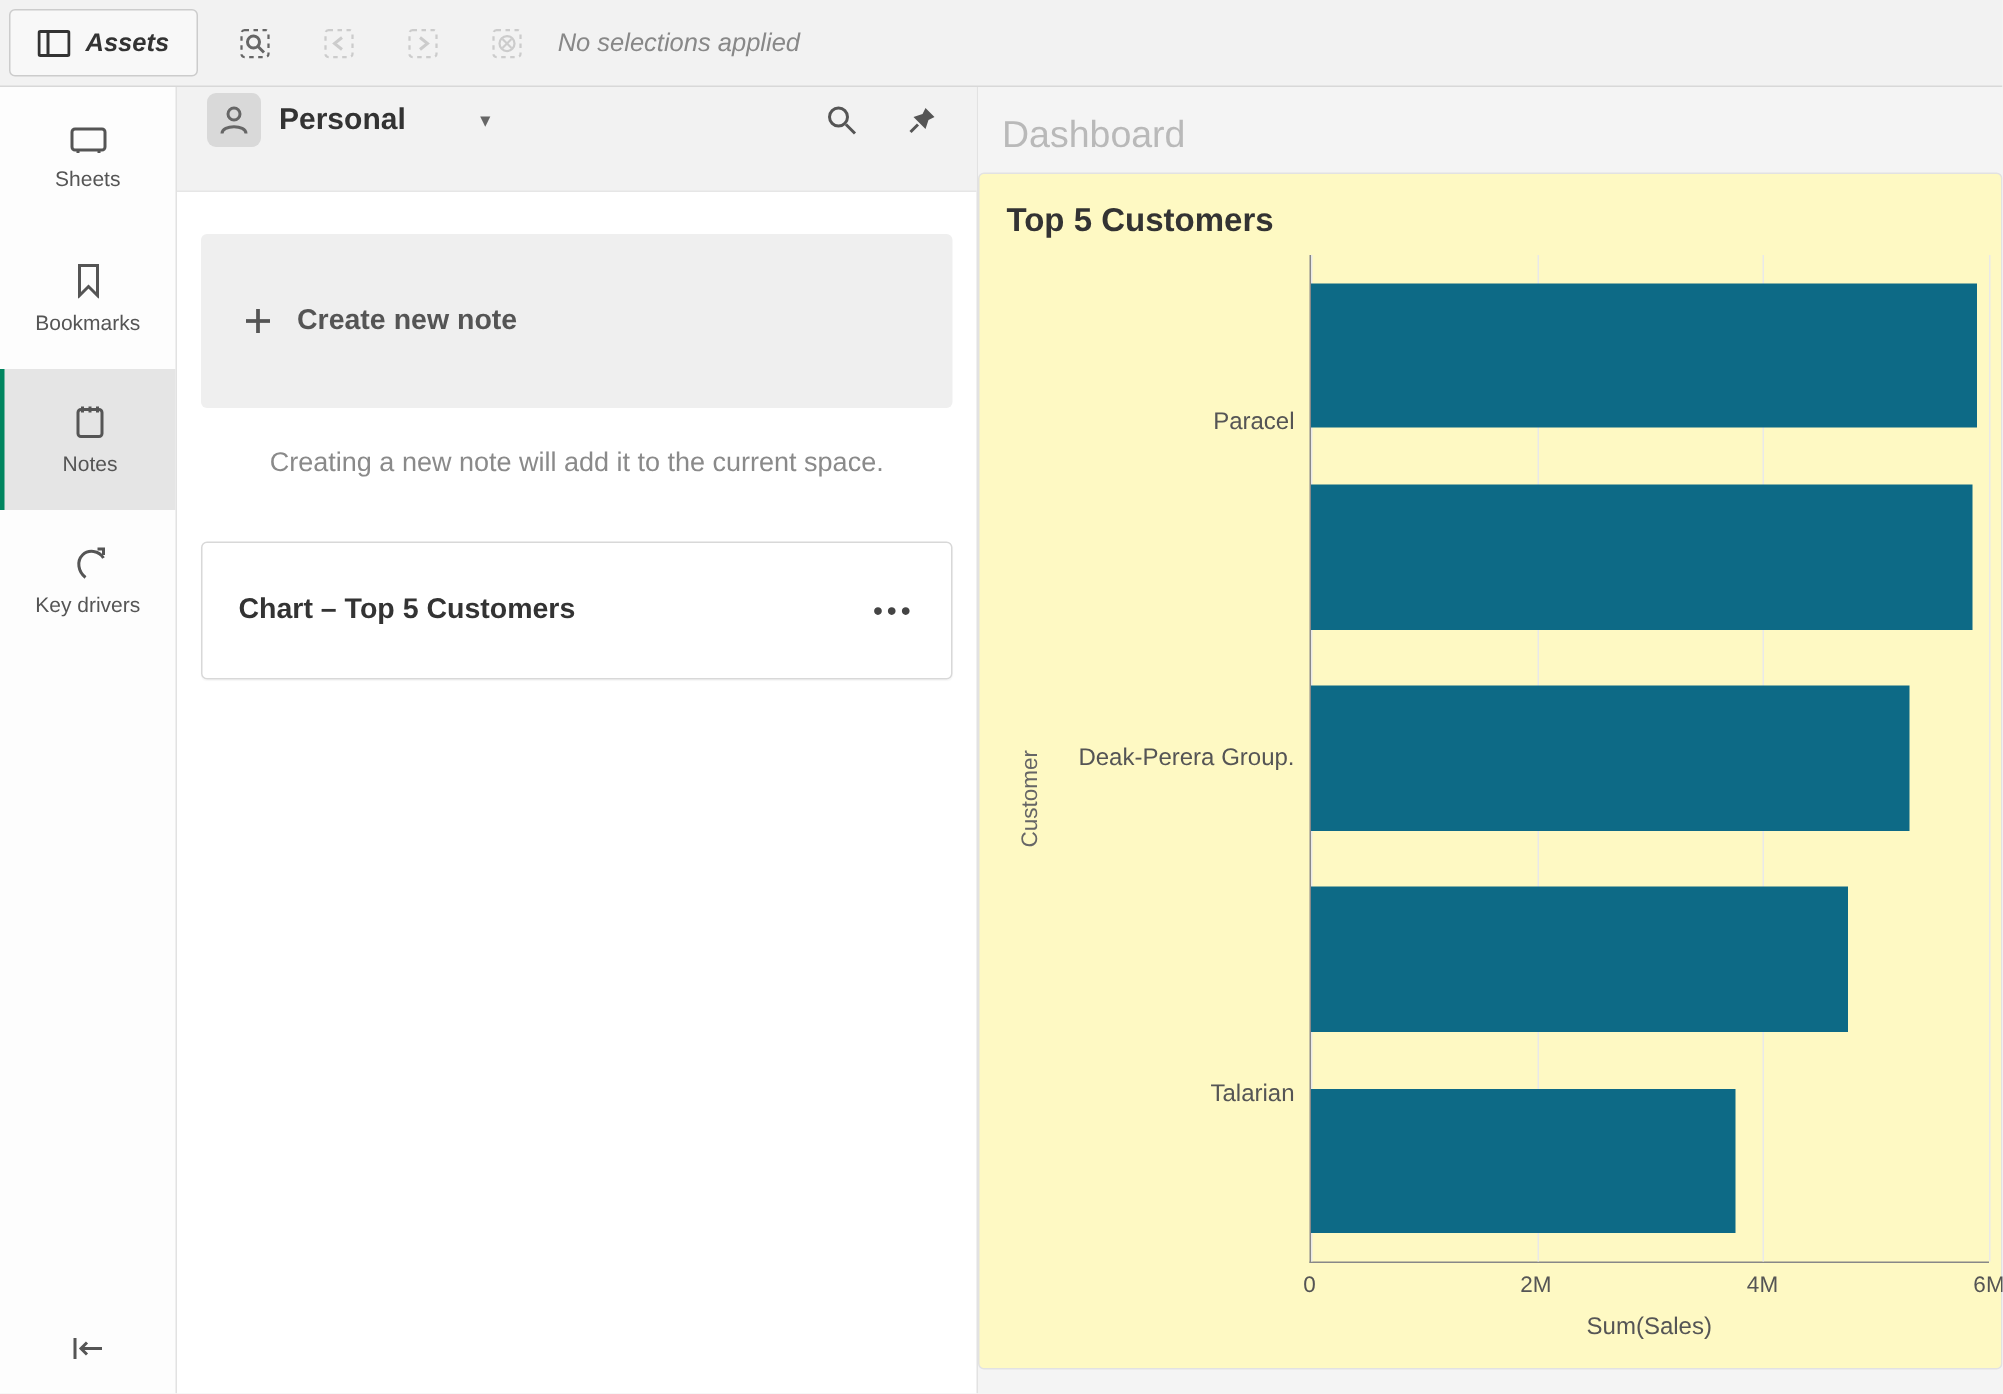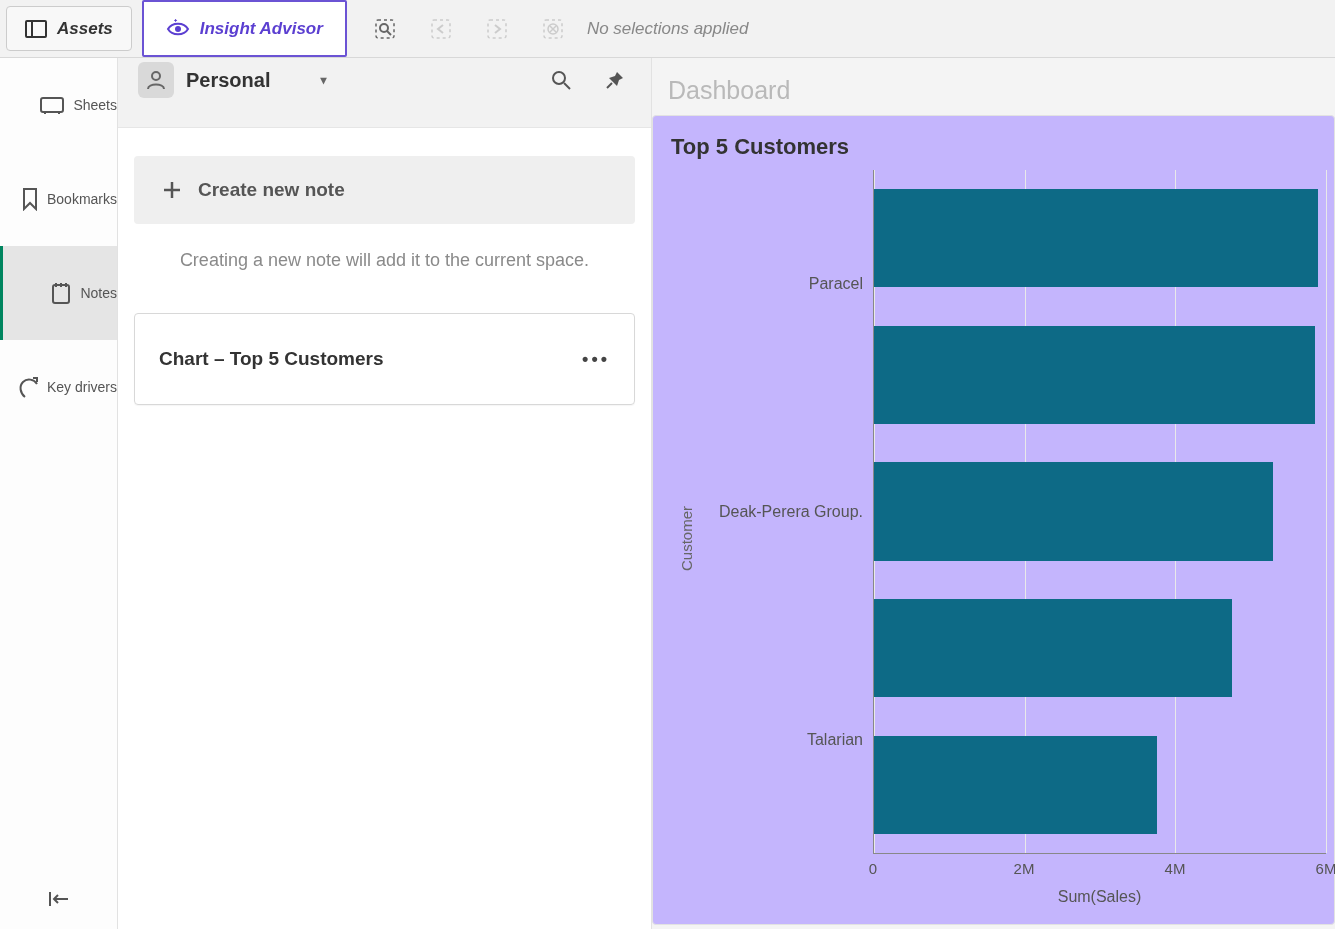--- a/index.html
+++ b/index.html
@@ -46,44 +46,44 @@
     width:56px; color:#666;
   }
   .toolbar .icon-btn.disabled { color:#bbb; }
   .toolbar .no-sel { color:#888; font-size:17px; display:flex; align-items:center; padding-left:6px;}
 
   
   .main { flex:1; display:flex; min-height:0; }
 
   
   .nav { width: 118px; background:#fdfdfd; border-right:1px solid #e2e2e2; display:flex; flex-direction:column; align-items:stretch; }
-  .nav-item { display:flex; flex-direction:row; align-items:center; justify-content:flex-end; gap:8px; height:94px; font-size:14px; color:#555; cursor:pointer;}
+  .nav-item { display:flex; flex-direction:column; align-items:center; justify-content:center; gap:8px; height:94px; font-size:14px; color:#555; cursor:pointer;}
   .nav-item.active { background:#e5e5e5; border-left:3px solid #00855f; }
   .nav-spacer { flex:1; }
   .nav-collapse { height:60px; display:flex; align-items:center; justify-content:center; color:#555; cursor:pointer; }
 
   
   .notes-panel { width: 534px; background:#fff; border-right:1px solid #e2e2e2; display:flex; flex-direction:column; }
   .notes-header { height:70px; background:#f2f2f2; border-bottom:1px solid #e6e6e6; display:flex; align-items:flex-start; padding:0 14px; gap:10px;}
   .space-chip { display:flex; align-items:center; gap:12px; font-size:20px; font-weight:600; color:#333; cursor:pointer; padding:4px 6px; border-radius:4px;}
   .space-chip .avatar { width:36px; height:36px; border-radius:6px; background:#d9d9d9; display:flex; align-items:center;justify-content:center; color:#555;}
   .space-chip .chev { color:#666; font-size:12px; margin-left:38px;}
   .notes-header .grow { flex:1; }
   .hdr-icon { width:44px; height:44px; display:flex;align-items:center;justify-content:center; color:#555; cursor:pointer;}
   .notes-body { padding:28px 16px 16px 16px; display:flex; flex-direction:column; gap:20px; }
-  .create-note { background:#efefef; border-radius:4px; height:68px; display:flex; align-items:center; gap:16px; padding:0 28px; font-size:19px; font-weight:600; color:#555; cursor:pointer;}
+  .create-note { background:#efefef; border-radius:4px; height:116px; display:flex; align-items:center; gap:16px; padding:0 28px; font-size:19px; font-weight:600; color:#555; cursor:pointer;}
   .create-hint { text-align:center; color:#8a8a8a; font-size:18px; padding: 6px 0 22px 0;}
   .note-card { border:1px solid #d8d8d8; border-radius:4px; height:92px; display:flex; align-items:center; justify-content:space-between; padding:0 24px; cursor:pointer; box-shadow:0 1px 1px rgba(0,0,0,0.04);}
   .note-card .title { font-size:19px; font-weight:700; color:#333;}
   .note-card .more { color:#444; letter-spacing:3px; font-weight:700; font-size:18px;}
 
   
   .dash-panel { flex:1; display:flex; flex-direction:column; background:#f4f4f4; min-width:0;}
   .dash-title { font-size:25px; color:#b9b9b9; padding:18px 0 10px 16px; font-weight:400;}
-  .dash-card { flex:1; margin:0 0 4px 0; background:#c4b5fd; border:1px solid #e2e2e2; border-radius:4px; padding:18px 8px 18px 18px; display:flex; flex-direction:column; min-height:0; }
+  .dash-card { flex:1; margin:0 0 16px 0; background:#fef9c3; border:1px solid #e2e2e2; border-radius:4px; padding:18px 8px 18px 18px; display:flex; flex-direction:column; min-height:0; }
   .dash-card h2 { font-size:22px; font-weight:700; color:#333; margin-bottom:10px;}
 
   
   .chart-wrap { flex:1; display:flex; min-height:0; }
   .ylabel-box { width:32px; display:flex; align-items:center; justify-content:center;}
   .ylabel { transform: rotate(-90deg); color:#666; font-size:15px; white-space:nowrap;}
   .chart { flex:1; display:flex; flex-direction:column; min-width:0; position:relative;}
   .plot { flex:1; display:flex; min-height:0; }
   .catcol { width:170px; display:flex; flex-direction:column; }
   .catcol .cat { flex:1; display:flex; align-items:center; justify-content:flex-end; padding-right:10px; color:#555; font-size:16px;}
@@ -102,30 +102,20 @@
 
 <div class="toolbar">
   <div class="tb-btn assets">
     <span>
       <svg width="22" height="18" viewBox="0 0 22 18">
           <rect x="1" y="1" width="20" height="16" rx="1" fill="none" stroke="#333" stroke-width="2"></rect>
           <line x1="7" y1="1" x2="7" y2="17" stroke="#333" stroke-width="2"></line>
         </svg>
     </span>
     <span>Assets</span>
-  </div>
-  <div class="tb-btn advisor">
-    <span>
-      <svg width="24" height="20" viewBox="0 0 24 20">
-          <path d="M2 10 C6 3 18 3 22 10 C18 17 6 17 2 10 Z" fill="none" stroke="#5b3fd1" stroke-width="2"></path>
-          <circle cx="12" cy="10" r="3" fill="#5b3fd1"></circle>
-          <path d="M20 3 l1 -2 l1 2 l2 1 l-2 1 l-1 2 l-1 -2 l-2 -1 z" fill="#5b3fd1" transform="translate(-3,-1) scale(0.6)"></path>
-        </svg>
-    </span>
-    <span>Insight Advisor</span>
   </div>
   <div class="icon-btn" style="margin-left:10px;">
     <svg width="22" height="22" viewBox="0 0 22 22">
         <rect x="2" y="2" width="18" height="18" fill="none" stroke="#666" stroke-width="1.5" stroke-dasharray="3 3" rx="2"></rect>
         <circle cx="10" cy="10" r="4" fill="none" stroke="#666" stroke-width="2"></circle>
         <line x1="13" y1="13" x2="17" y2="17" stroke="#666" stroke-width="2"></line>
       </svg>
   </div>
   <div class="icon-btn disabled">
     <svg width="22" height="22" viewBox="0 0 22 22">

